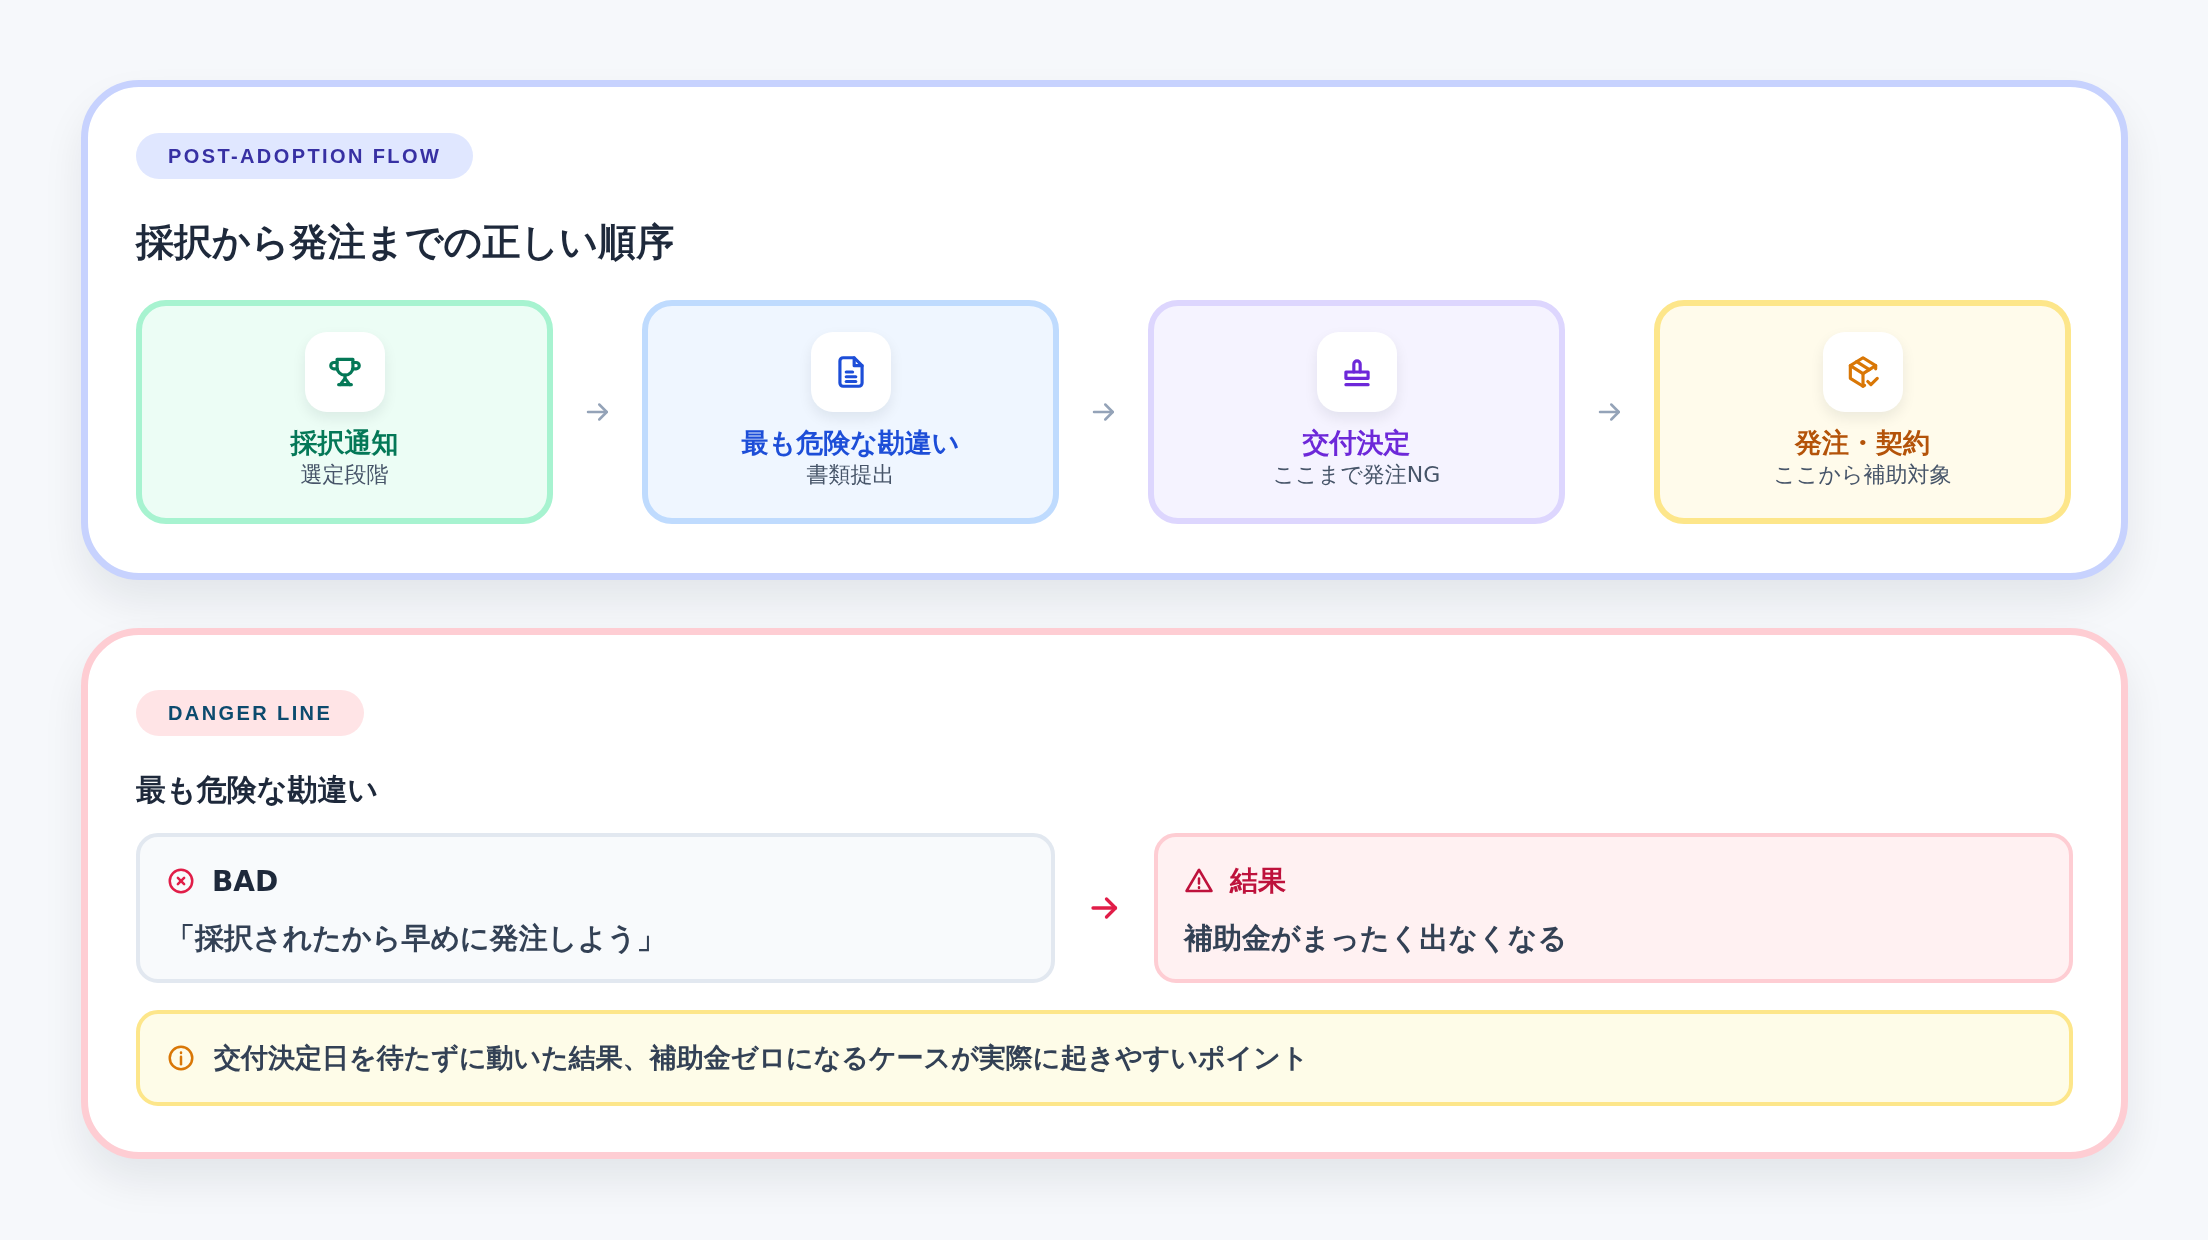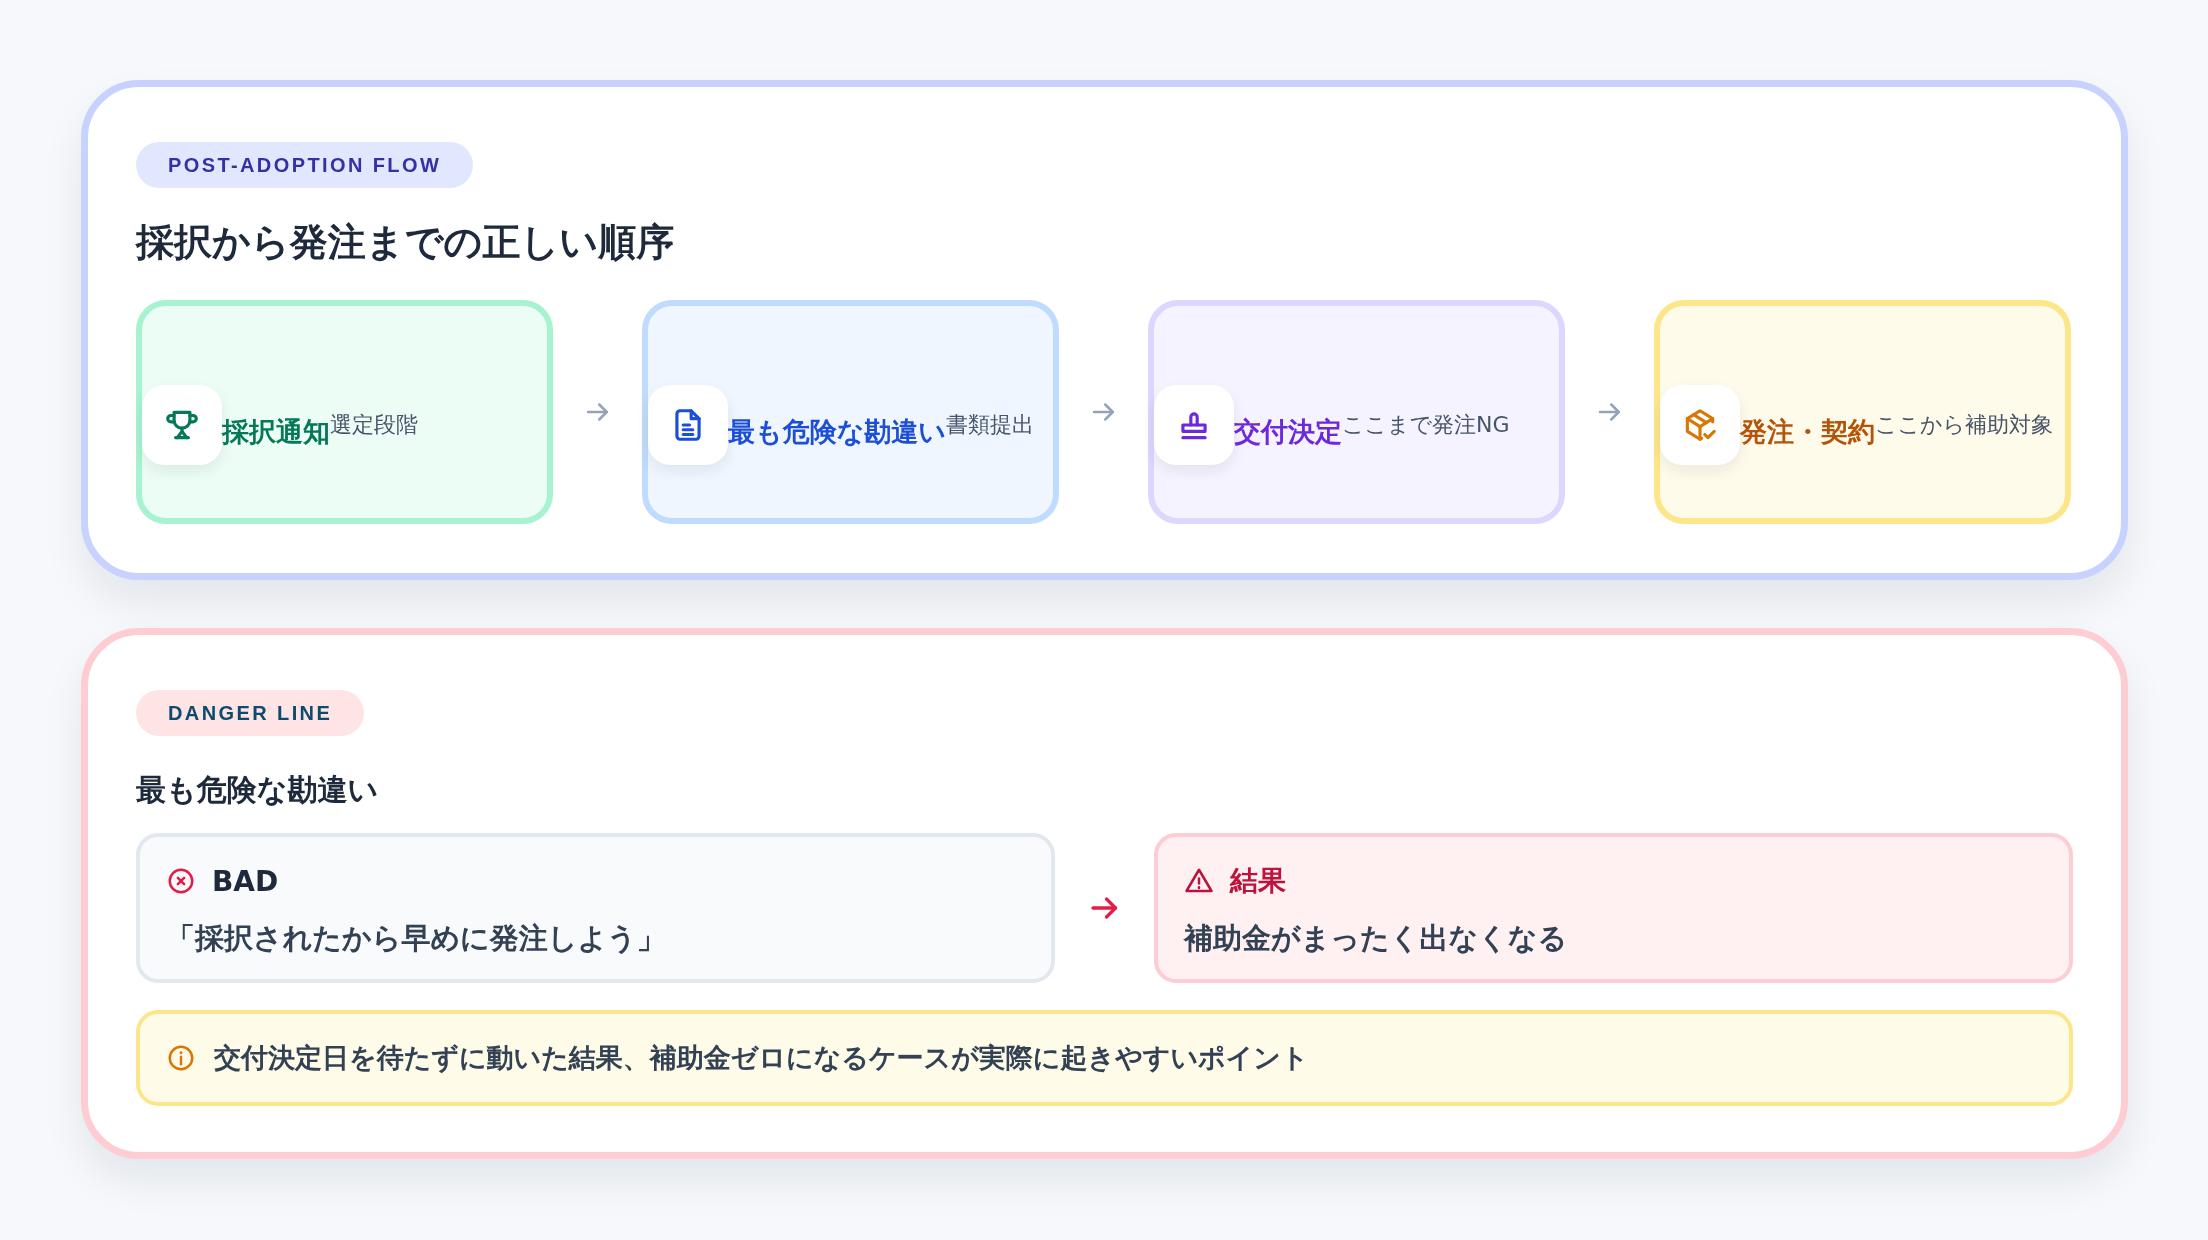--- a/index.html
+++ b/index.html
@@ -28,21 +28,21 @@
     left: 48px;
     height: 46px;
     border-radius: 23px;
     padding: 0 32px;
     display: flex; align-items: center;
     font-family: "Liberation Sans", sans-serif;
     font-weight: 700;
     font-size: 20px;
     letter-spacing: 2.4px;
   }
-  .flow .badge { top: 55px; background: #e0e7ff; color: #3730a3; }
+  .flow .badge { top: 46px; background: #e0e7ff; color: #3730a3; }
   .danger .badge { top: 55px; background: #ffe4e6; color: #0c4a6e; }
 
   .title {
     position: absolute;
     left: 48px;
     font-weight: 700;
     color: #1e293b;
   }
   .flow .title { top: 130px; font-size: 38px; }
   .danger .title { top: 135px; font-size: 30px; }
@@ -50,21 +50,21 @@
   .steps {
     position: absolute;
     left: 48px; top: 213px;
     width: 1937px; height: 224px;
     display: flex; align-items: center;
   }
   .step {
     width: 417px; height: 224px;
     border-radius: 30px;
     border: 6px solid;
-    display: flex; align-items: center;
+    display: flex; flex-direction: column; align-items: center;
     padding-top: 26px;
     flex-shrink: 0;
   }
   .step .tile {
     width: 80px; height: 80px;
     background: #ffffff;
     border-radius: 22px;
     box-shadow: 0 6px 14px rgba(15, 23, 42, 0.08);
     display: flex; align-items: center; justify-content: center;
   }

